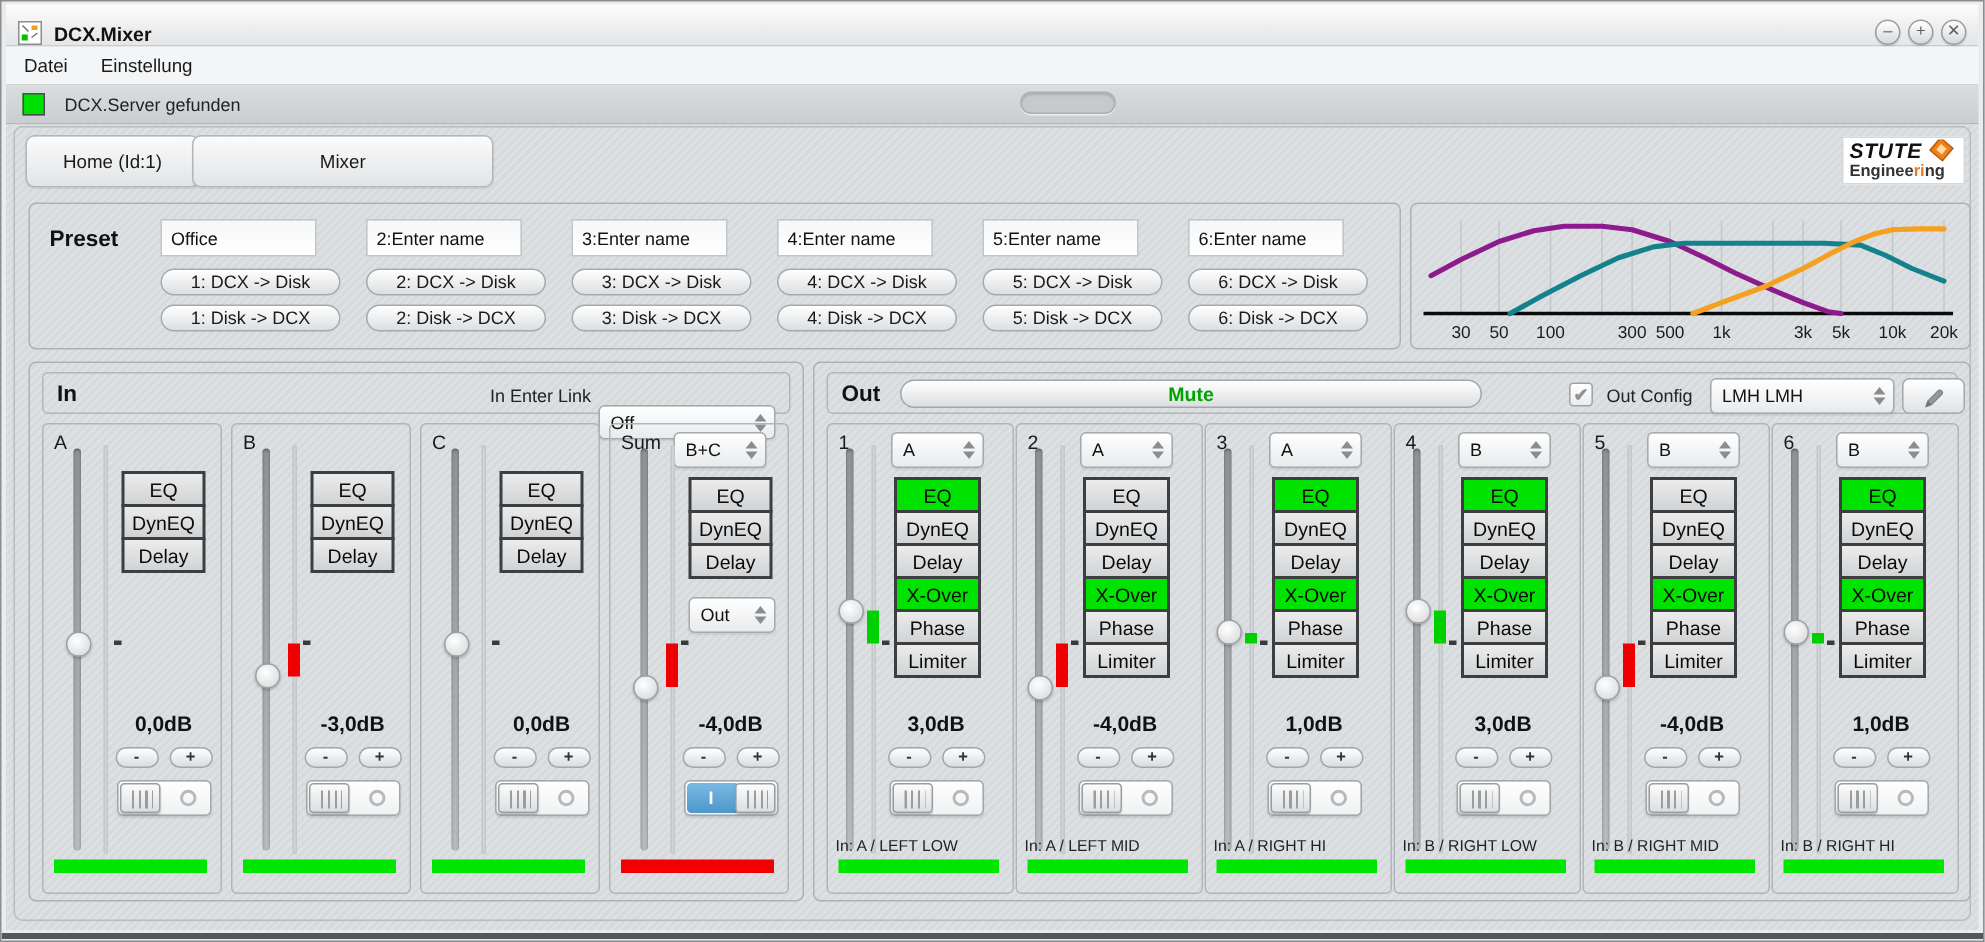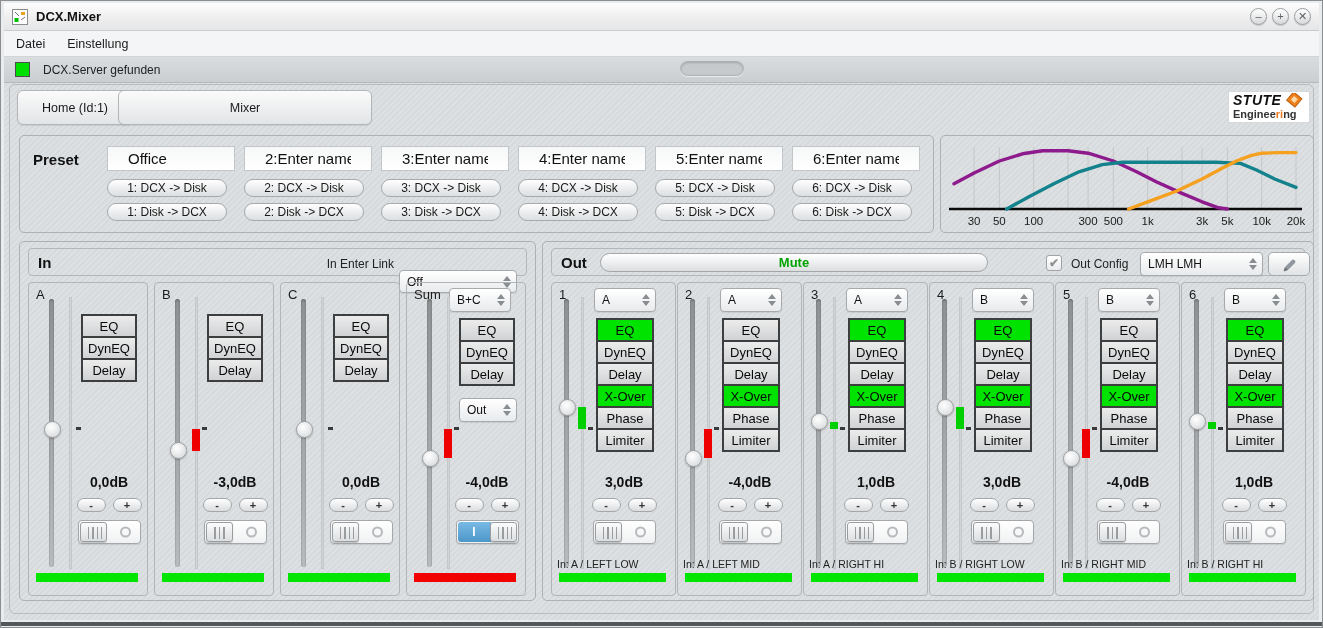--- a/index.html
+++ b/index.html
@@ -6,21 +6,21 @@
   html,body { background:#9aa0a4; }
   body { font-family: "Liberation Sans", sans-serif; }
 
   .window { position:relative; width:1323px; height:628px;
     border:1px solid #8b8e90; background:#e9ebec; overflow:hidden; }
   .frame-bottom { position:absolute; left:0; right:0; bottom:1px; height:4px; background:#54575a; }
 
   
   .titlebar { position:absolute; left:3px; right:3px; top:2px; height:28px;
     background:linear-gradient(180deg,#fdfdfd,#ededee 60%,#e4e6e7);
-    border-bottom:1px solid #c9cbcd; display:flex; align-items:center; padding:0 8px; }
+    border-bottom:1px solid #c9cbcd; display:flex; align-items:flex-end; padding:0 8px; }
   .app-icon { width:16px; height:16px; margin-right:8px; }
   .win-title { font-size:13px; font-weight:bold; color:#111; }
   .win-btns { margin-left:auto; display:flex; gap:5px; }
   .win-btn { width:17px; height:17px; border-radius:50%;
     border:1px solid #9a9da0; background:linear-gradient(180deg,#fff,#d7d9db);
     color:#5f6366; font-size:11px; line-height:14px; text-align:center; cursor:default;
     box-shadow:0 1px 1px rgba(0,0,0,.15); }
 
   
   .menubar { position:absolute; left:3px; right:3px; top:30px; height:26px;
@@ -41,38 +41,38 @@
     background:
       repeating-linear-gradient(135deg, rgba(255,255,255,.05) 0 2px, rgba(0,0,0,.025) 2px 4px),
       #dcdfe1; }
   .main-frame { position:absolute; left:5px; right:5px; top:1px; bottom:6px;
     border:1px solid #b9bcbe; border-radius:6px; pointer-events:none; }
 
   .tab-btn { position:absolute; top:7px; height:35px; border-radius:6px;
     border:1px solid #b3b6b8; background:linear-gradient(180deg,#fbfbfb,#e2e4e6);
     font-size:12.5px; color:#1a1a1a; box-shadow:0 1px 1px rgba(0,0,0,.08); }
   #tab-home { left:13px; width:116px; }
-  #tab-mixer { left:114px; width:254px; }
+  #tab-mixer { left:124px; width:201px; }
 
   .logo { position:absolute; left:1224px; top:8px; width:82px; height:32px; background:#fff;
     border:1px solid #d6d8da; padding:1px 4px; line-height:1; }
   .logo-top { display:flex; gap:2px; }
   .logo-line1 { font-size:14px; font-weight:bold; font-style:italic; letter-spacing:.5px; color:#111; }
   .logo-line2 { font-size:11px; font-weight:bold; color:#333; margin-top:1px; }
   .logo-orange { color:#f07818; }
 
   .panel { position:absolute; border:1px solid #aeb1b3; border-radius:5px; }
 
   
   #preset-panel { left:15px; top:52px; width:915px; height:98px; }
   .preset-label { position:absolute; left:13px; top:15px; font-size:15px; font-weight:bold; color:#111; }
   #preset-slots { position:absolute; left:87px; top:10px; display:flex; }
   .preset-slot { width:120px; margin-right:17px; display:flex; flex-direction:column; }
-  .preset-input { width:128px; height:25px; border:1px solid #c3c6c8; background:linear-gradient(180deg,#f6f7f8,#ffffff);
-    font-family:"Liberation Sans",sans-serif; font-size:15px; padding:0 20px; color:#111; }
+  .preset-input { width:104px; height:25px; border:1px solid #c3c6c8; background:linear-gradient(180deg,#f6f7f8,#ffffff);
+    font-family:"Liberation Sans",sans-serif; font-size:12px; padding:0 6px; color:#111; }
   .preset-btn { width:120px; height:18px; margin-top:8px; border-radius:9px;
     border:1px solid #a7aaac; background:linear-gradient(180deg,#ffffff,#dcdee0);
     font-size:12px; color:#1a1a1a; line-height:15px; }
   .preset-btn.second { margin-top:6px; }
 
   
   #graph-panel { left:936px; top:52px; width:374px; height:98px; }
 
   
   #in-panel  { left:15px;  top:158px; width:517px; height:360px; }

